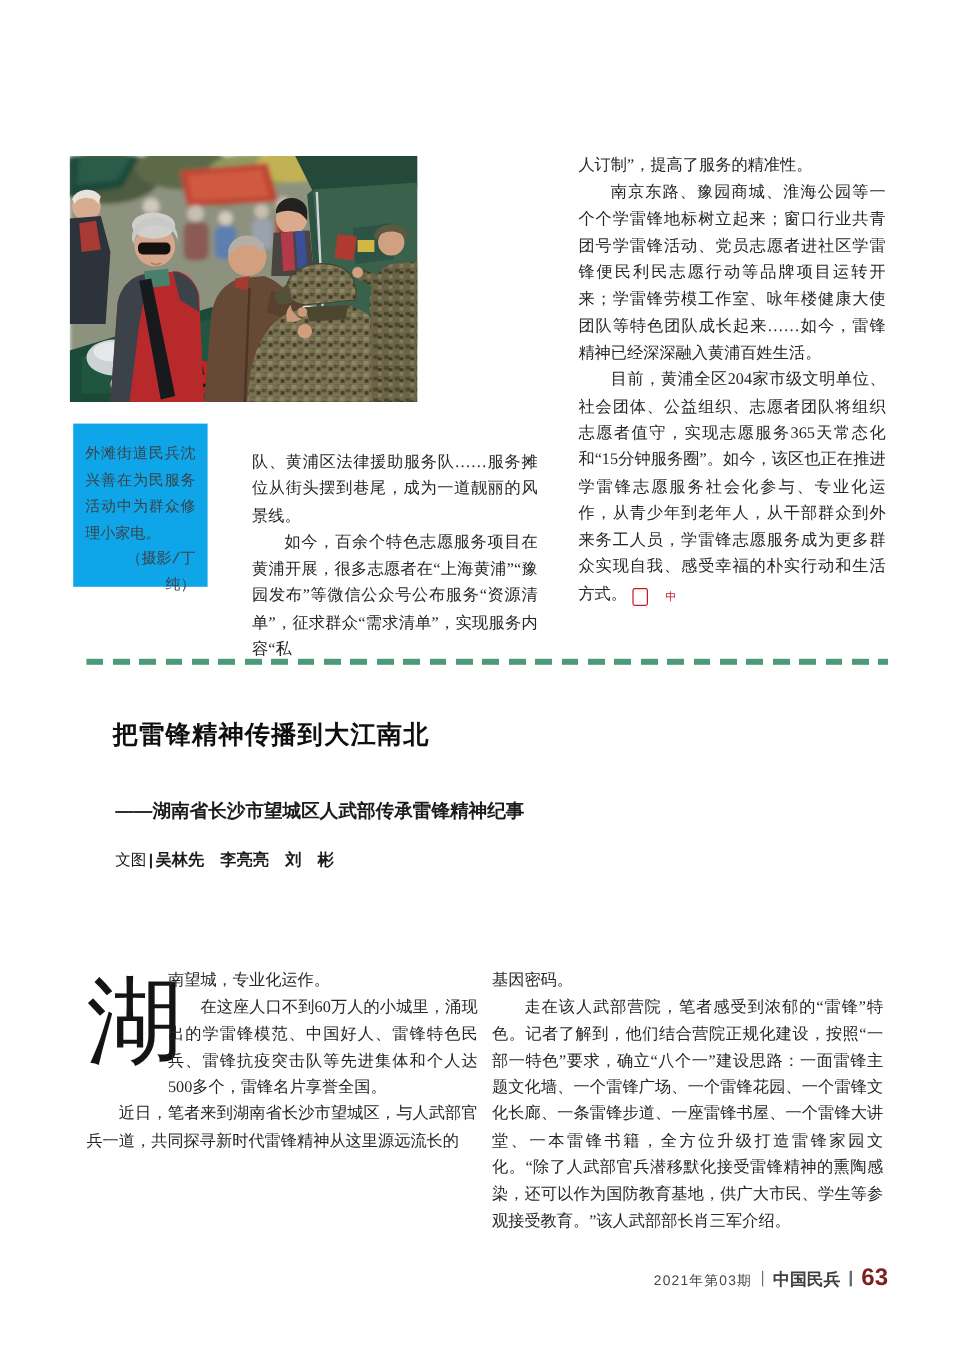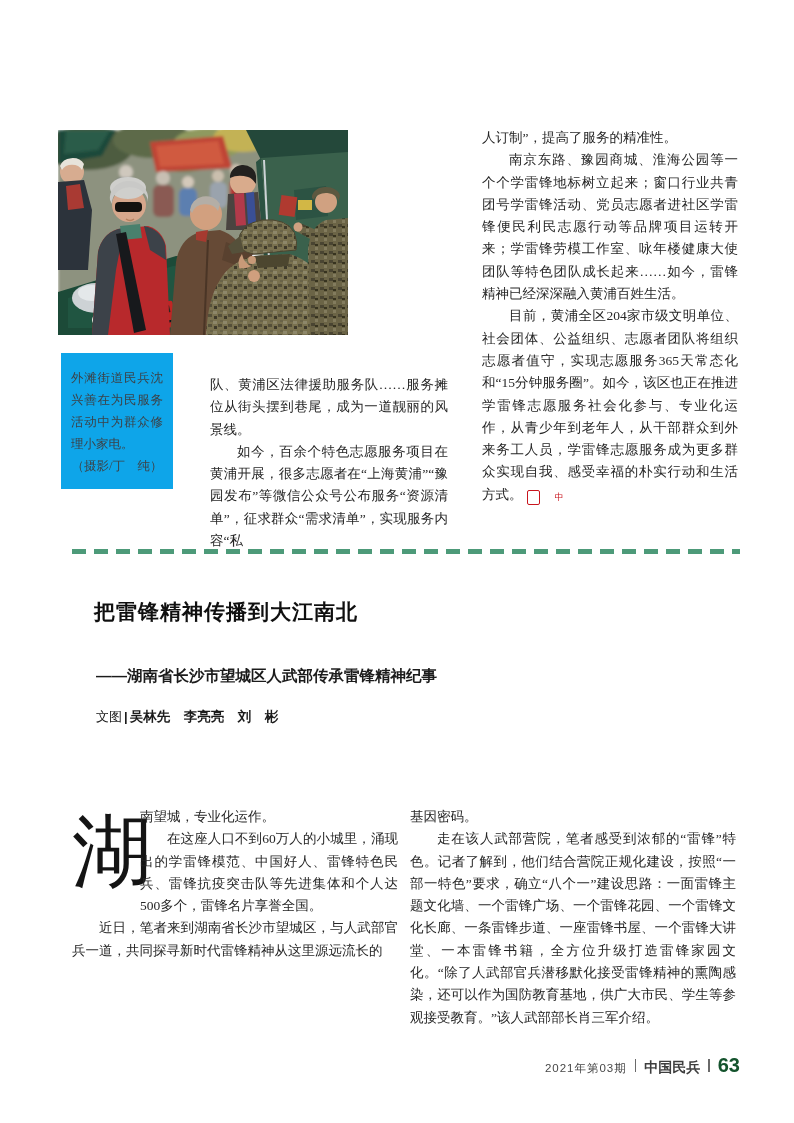--- a/index.html
+++ b/index.html
@@ -7,21 +7,21 @@
         font-family:"Liberation Serif","DejaVu Serif",serif;color:#262626;}
 
   
   .photo{position:absolute;left:58px;top:130px;width:290px;height:205px;overflow:hidden;}
   .photo svg{display:block;width:100%;height:100%;}
 
   
   .caption-box{position:absolute;left:61px;top:353px;width:112px;height:136px;
         background:#0ea5e9;box-sizing:border-box;padding:14px 10px 0 10px;
         font-size:12.5px;line-height:22px;color:#3c4248;text-align:justify;}
-  .caption-box .credit{text-align:center;text-indent:0;}
+  .caption-box .credit{text-align:right;text-indent:0;font-family:Liberation Mono, monospace;}
 
   
   .col{position:absolute;font-size:13.5px;line-height:22.3px;text-align:justify;
        -webkit-text-size-adjust:none;}
   .col p{margin:0;}
   .ind{text-indent:2em;}
 
   .col-mid{left:210px;top:374px;width:238px;}
   .col-topright{left:482px;top:127px;width:256px;}
 
@@ -48,21 +48,21 @@
   .feat-left{left:72px;top:806px;width:326px;}
   .feat-right{left:410px;top:806px;width:326px;}
   .dropcap{float:left;width:62px;height:88px;margin:3px 6px 0 0;font-size:80px;line-height:86px;
         color:#141414;font-family:"Liberation Serif","DejaVu Serif",serif;}
 
   
   .page-footer{position:absolute;right:54px;top:1054px;display:flex;align-items:baseline;
         font-family:"Liberation Sans","DejaVu Sans",sans-serif;color:#474747;}
   .f-issue{font-size:11.5px;letter-spacing:1px;}
   .f-mag{font-size:14px;font-weight:700;color:#3e3e3e;}
-  .f-page{font-size:20px;font-weight:600;color:#14532d;}
+  .f-page{font-size:20px;font-weight:600;color:#7f1d1d;}
   .vbar{display:inline-block;width:1.5px;height:13px;background:#6a6a6a;margin:0 8px;align-self:center;}
 </style>
 </head>
 <body>
 
 <div class="page">
 
   <div class="photo">
     <svg viewBox="0 0 290 205" preserveAspectRatio="none">
       <defs>

